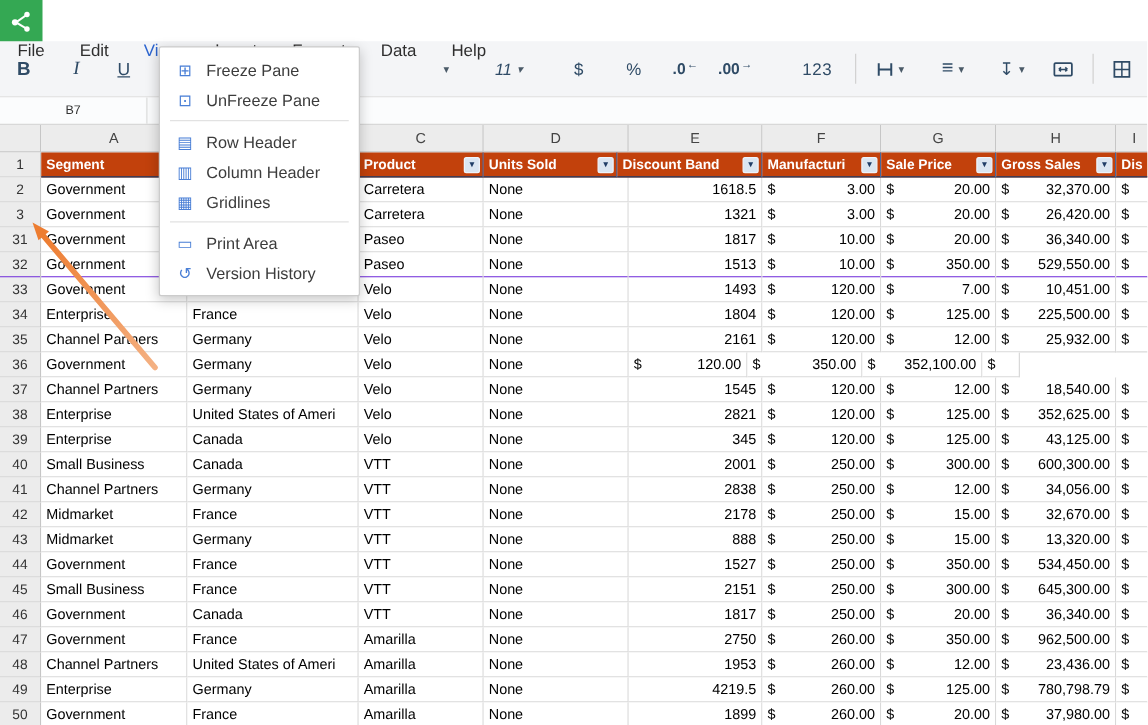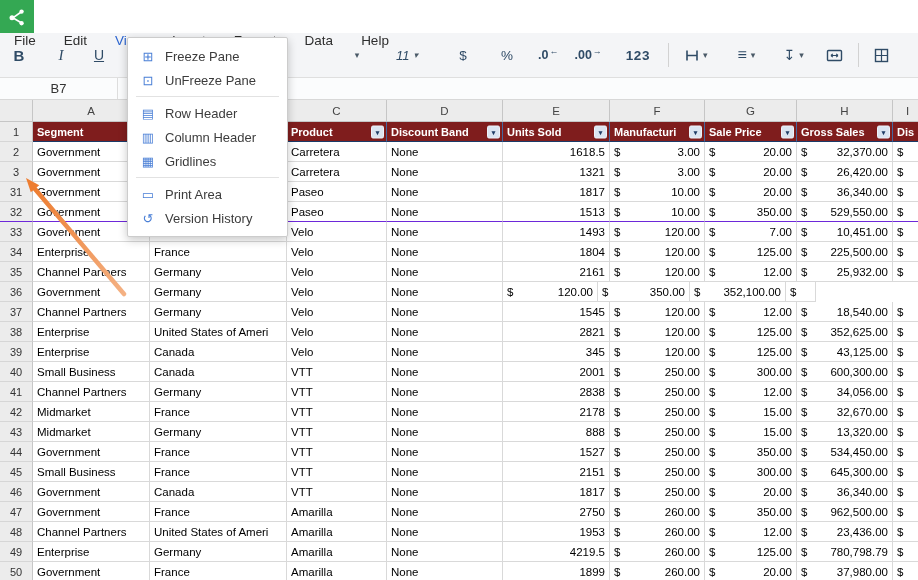--- a/index.html
+++ b/index.html
@@ -22,49 +22,49 @@
   .chev { font-size: 9px; color: #4a5a68; margin-left: 4px; }
   .lone-chev { margin-left: 238px; }
   .tb-dd { display: flex; align-items: center; font-size: 13px; font-style: italic; }
   .fontsize { margin-left: 32px; }
   .tb-cur { margin-left: 36px; font-size: 13.5px; }
   .tb-pct { margin-left: 26px; font-size: 13.5px; }
   .tb-dec { margin-left: 22px; }
   .tb-inc { margin-left: 16px; }
   .dd-digits { font-size: 12.5px; font-weight: bold; }
   .dd-arrow { font-size: 9px; margin-left: 1px; position: relative; top: -4px; }
-  .tb-123 { margin-left: 24px; font-weight: bold; font-size: 13.5px; letter-spacing: 0.5px; text-align: center; }
+  .tb-123 { margin-left: 40px; font-weight: normal; font-size: 13.5px; letter-spacing: 0.5px; text-align: center; }
   .tb-sep { width: 1px; height: 24px; background: #d2d2d2; margin-left: 18px; flex: none; }
   .tb-iconbtn { margin-left: 16px; display: flex; align-items: center; }
   .glyph-eq { font-size: 16px; }
   .glyph-va { font-size: 14px; }
   .tb-merge { margin-left: 22px; }
   .tb-borders { margin-left: 14px; }
 
   
   .formula-bar { height: 22px; background: #fbfcfd; border-bottom: 1px solid #d8d8d8; display: flex; align-items: stretch; }
-  .name-box { width: 118px; border-right: 1px solid #ddd; font-size: 13px; color: #333; display: flex; align-items: center; justify-content: center; }
+  .name-box { width: 118px; border-right: 1px solid #ddd; font-size: 10px; color: #333; display: flex; align-items: center; justify-content: center; }
   .formula-input { flex: 1; }
 
   
   .grid { position: relative; }
   .letter-row { display: flex; height: 22px; }
   .corner { width: 33px; flex: none; background: #ececec; border-right: 1px solid #c6c6c6; border-bottom: 1px solid #c6c6c6; }
   .colhead { flex: none; background: #ececec; border-right: 1px solid #c6c6c6; border-bottom: 1px solid #c6c6c6; font-size: 11.5px; color: #444; display: flex; align-items: center; justify-content: center; }
   .row { display: flex; height: 20px; }
   .rh { width: 33px; flex: none; background: #ececec; border-right: 1px solid #c6c6c6; border-bottom: 1px solid #d6d6d6; font-size: 11px; color: #333; display: flex; align-items: center; justify-content: center; }
   .cell { flex: none; border-right: 1px solid #d9d9d9; border-bottom: 1px solid #d9d9d9; font-size: 11.5px; color: #000; padding: 0 4px; display: flex; align-items: center; overflow: hidden; white-space: nowrap; background: #fff; }
   .cA { width: 117px; } .cB { width: 137px; } .cC { width: 100px; } .cD { width: 116px; }
   .cE { width: 107px; } .cF { width: 95px; } .cG { width: 92px; } .cH { width: 96px; } .cI { width: 30px; }
   .num { justify-content: flex-end; }
   .cur { justify-content: space-between; }
   .freeze-after .cell, .freeze-after .rh { border-bottom: 1px solid #6d28d9; }
 
   
-  .hrow .cell { background: #7f1d1d; color: #fff; font-weight: bold; font-size: 11px; border-right: 1px solid #46689f; border-bottom: 1px solid #1b3a68; position: relative; padding-right: 17px; }
+  .hrow .cell { background: #c2410c; color: #fff; font-weight: bold; font-size: 11px; border-right: 1px solid #46689f; border-bottom: 1px solid #1b3a68; position: relative; padding-right: 17px; }
   .filter-btn { position: absolute; right: 2px; top: 50%; transform: translateY(-50%); width: 13px; height: 13px; background: #dbe5f1; border: 1px solid #eef3fa; border-radius: 2px; display: flex; align-items: center; justify-content: center; }
   .fb-chev { font-size: 7px; color: #1f3c66; line-height: 1; }
 
   
   .dropdown { position: absolute; left: 127px; top: 37px; width: 161px; background: #fff; border: 1px solid #ccc; border-radius: 2px; box-shadow: 0 3px 10px rgba(0,0,0,0.22); z-index: 100; padding: 6px 0; }
   .menu-item { height: 24px; display: flex; align-items: center; padding: 0 10px; font-size: 13px; color: #3c3c3c; cursor: default; }
   .menu-icon { width: 20px; margin-right: 7px; color: #4a7fd6; font-size: 13px; text-align: center; flex: none; }
   .menu-sep { height: 1px; background: #e2e2e2; margin: 4px 8px; }
 
   
@@ -182,28 +182,28 @@
         <span class="filter-btn">
             <span class="fb-chev">▾</span>
           </span>
       </div>
       <div class="cell cC">
         <span>Product</span>
         <span class="filter-btn">
             <span class="fb-chev">▾</span>
           </span>
       </div>
-      <div class="cell cD">
-        <span>Discount Band</span>
+      <div class="cell cE">
+        <span>Units Sold</span>
         <span class="filter-btn">
             <span class="fb-chev">▾</span>
           </span>
       </div>
-      <div class="cell cE">
-        <span>Units Sold</span>
+      <div class="cell cD">
+        <span>Discount Band</span>
         <span class="filter-btn">
             <span class="fb-chev">▾</span>
           </span>
       </div>
       <div class="cell cF">
         <span>Manufacturi</span>
         <span class="filter-btn">
             <span class="fb-chev">▾</span>
           </span>
       </div>

